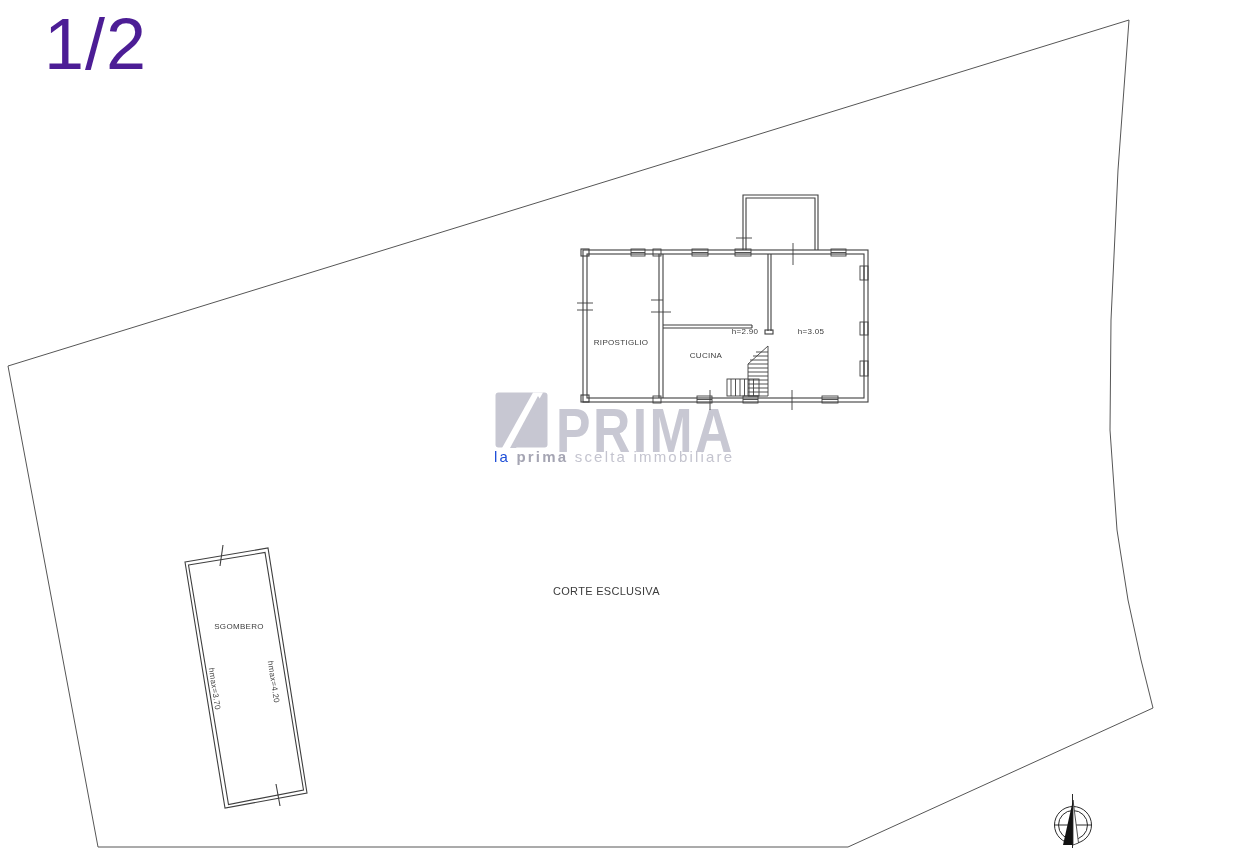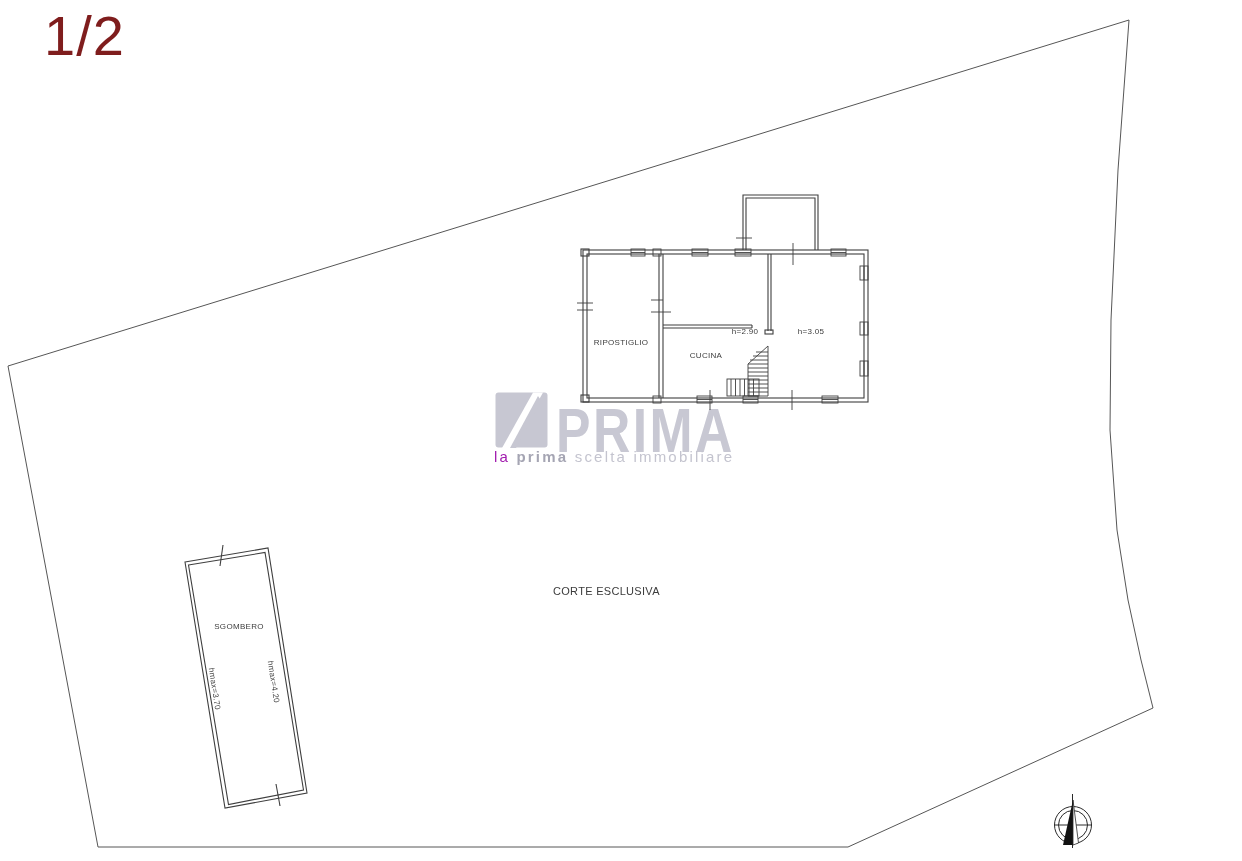--- a/index.html
+++ b/index.html
@@ -1,22 +1,22 @@
 <!DOCTYPE html>
 <html><head>
 <meta charset="utf-8">
 <style>
   html,body{margin:0;padding:0;background:#ffffff;}
   .canvas{
     position:relative;width:1242px;height:861px;background:#ffffff;
     font-family:"Liberation Sans",sans-serif;overflow:hidden;
   }
   .sheet-number{
-    position:absolute;left:44px;top:8px;font-size:56px;line-height:1;
-    color:#7f1d1d;letter-spacing:1px;
+    position:absolute;left:44px;top:8px;font-size:72px;line-height:1;
+    color:#4c1d95;letter-spacing:1px;
   }
   .plan-title{
     position:absolute;left:431px;top:31px;width:160px;text-align:center;
     font-size:25px;line-height:1;color:#1b1b1b;letter-spacing:0.5px;
   }
   .lbl{
     position:absolute;color:#3c3c3c;text-align:center;line-height:1;
     letter-spacing:0.3px;white-space:nowrap;
   }
   .lbl-8{font-size:8px;}
@@ -26,21 +26,21 @@
   .wm-logo{position:absolute;left:495px;top:392px;}
   .wm-brand{
     position:absolute;left:556px;top:399px;font-size:63px;font-weight:bold;
     line-height:1;color:#c8c8d3;letter-spacing:3px;
     transform:scaleX(0.82);transform-origin:left top;
   }
   .wm-tagline{
     position:absolute;left:494px;top:449px;font-size:15px;line-height:1;
     letter-spacing:2.2px;color:#c4c4cf;white-space:nowrap;
   }
-  .wm-tagline .t-la{color:#a21caf;}
+  .wm-tagline .t-la{color:#1d4ed8;}
   .wm-tagline .t-prima{color:#a5a5b3;font-weight:bold;}
   .plan-svg{position:absolute;left:0;top:0;z-index:2;}
   .labels{position:absolute;left:0;top:0;width:100%;height:100%;z-index:3;}
 </style>
 </head>
 <body>
 
 <div class="canvas">
 
   <div class="watermark">

